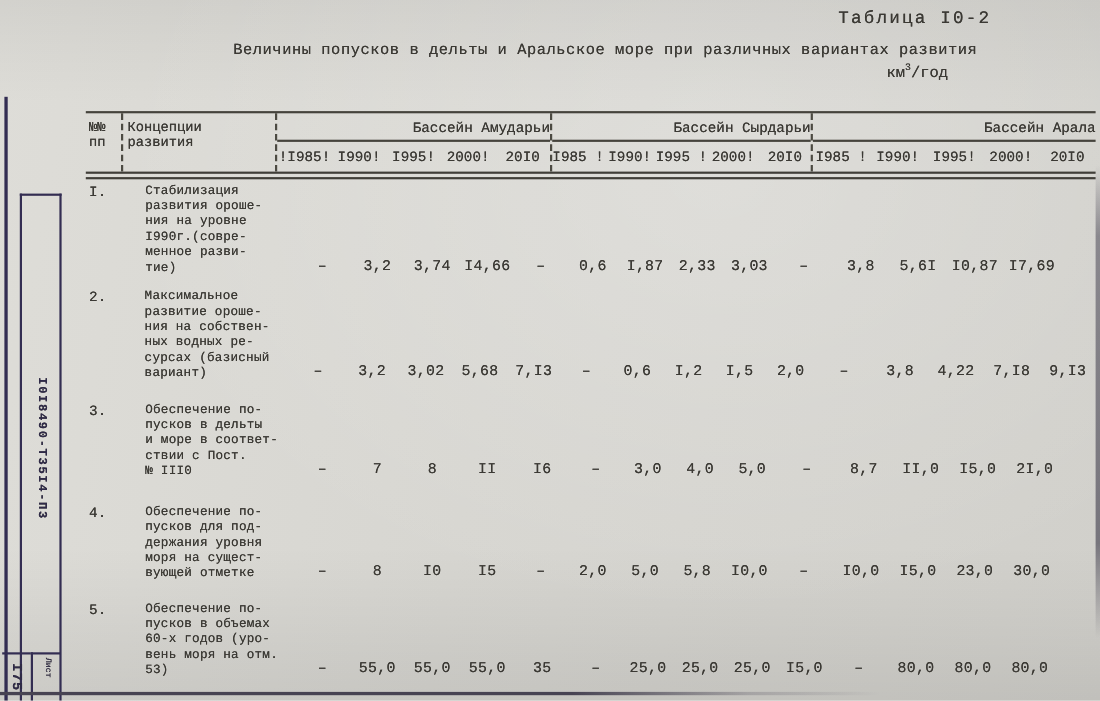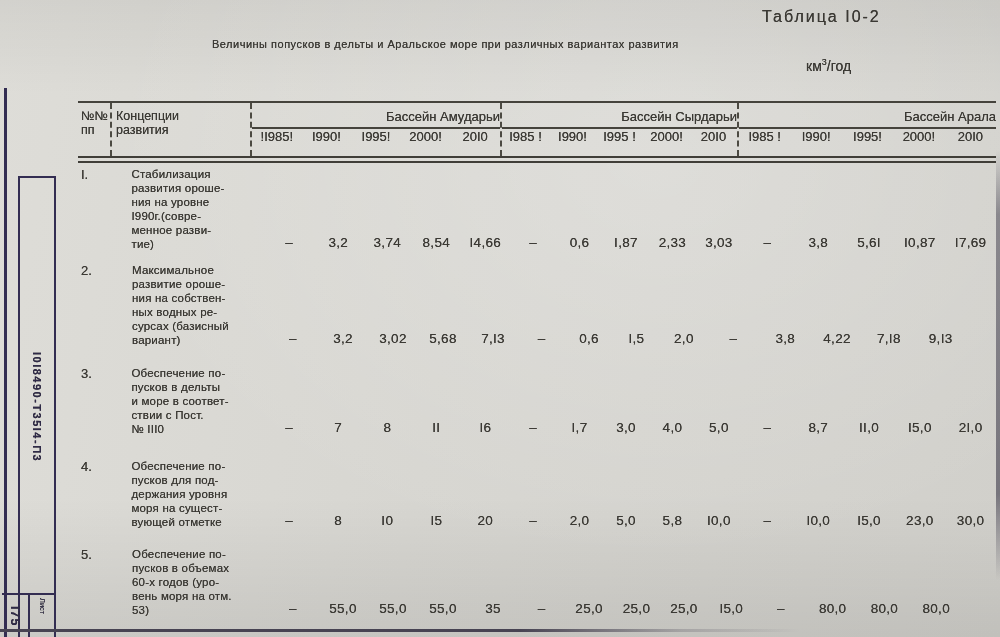--- a/index.html
+++ b/index.html
@@ -2,28 +2,28 @@
 <html><head>
 <meta charset="utf-8">
 <style>
   html,body{margin:0;padding:0;}
   #page{
     position:relative; width:1000px; height:637px; overflow:hidden;
     background:
       radial-gradient(ellipse at 65% 25%, rgba(255,255,255,0.22), rgba(255,255,255,0) 60%),
       linear-gradient(to bottom, rgba(0,0,0,0.05), rgba(0,0,0,0) 15%, rgba(0,0,0,0) 78%, rgba(0,0,0,0.08)),
       linear-gradient(100deg, #deddd8 0%, #d7d6d1 45%, #d1d0cb 100%);
-    font-family:Liberation Sans, sans-serif;
+    font-family:Liberation Mono, monospace;
     color:#3b3934;
     text-shadow:0 0 0.5px rgba(45,43,38,0.85);
   }
   .abs{position:absolute;}
   
   #table-label{left:762px; top:8px; font-size:16px; letter-spacing:2px;}
-  #doc-title{left:212px; top:38px; font-size:11px; letter-spacing:0.5px;}
+  #doc-title{left:212px; top:38px; font-size:14px; letter-spacing:0.5px;}
   #units{left:806px; top:57px; font-size:14px;}
   #units sup{font-size:9px;}
   
   .frame{background:#332d52;}
   #edge-line{left:4px; top:88px; width:3px; height:549px;}
   #stamp-box{left:18px; top:176px; width:38px; height:461px;
     border:2.5px solid #332d52; border-bottom:none; box-sizing:border-box;
     display:flex; align-items:center; justify-content:center;}
   .vtext{writing-mode:vertical-rl; white-space:nowrap; color:#2f2a48;}
   #stamp-code{font-size:11px; letter-spacing:1.5px; font-weight:bold;}
@@ -42,21 +42,21 @@
   
   #tbl{left:78px; top:101px; width:918px; border-top:2.5px solid #45433c; box-sizing:border-box;}
   .hdr{display:flex; width:918px;}
   .sec{box-sizing:border-box;}
   .sep{border-left:2px dashed #4c4a42;}
   .hnum{width:32px; padding:6px 0 0 3px; font-size:12.5px; line-height:14px; white-space:pre-line;}
   .hconcept{width:140px; padding:6px 0 0 4px; font-size:12.5px; line-height:14px; white-space:pre-line;}
   .grp1{width:250px;} .grp2{width:237px;} .grp3{width:259px;}
   .gtitle{height:26px; box-sizing:border-box; border-bottom:2px solid #45433c;
     text-align:right; padding-top:6px; font-size:13px;}
-  .gyears{height:27px; display:flex; align-items:flex-start; font-size:13px;}
+  .gyears{height:27px; display:flex; align-items:center; font-size:13px;}
   .gyears span{flex:1; text-align:center; white-space:pre;}
   #dbl-rule{height:3px; border-top:2px solid #403e38; border-bottom:2px solid #403e38;}
   
   .row{display:flex; width:918px; box-sizing:border-box; padding-top:4px;}
   .cell{box-sizing:border-box;}
   .cnum{width:32px; padding-left:3px; font-size:13px;}
   .cconcept{width:140px; padding-left:4px; font-size:11.5px; line-height:14px;
     letter-spacing:0.2px; white-space:pre-line;margin-left:18px;}
   .val{display:flex; align-items:flex-end; justify-content:center;
     font-size:13.5px; letter-spacing:0.3px; padding-bottom:var(--pb);}
@@ -129,21 +129,20 @@
       <div class="cell cnum">I.</div>
       <div class="cell cconcept">Стабилизация
 развития ороше-
 ния на уровне
 I990г.(совре-
 менное разви-
 тие)</div>
       <div class="cell val vA">–</div>
       <div class="cell val vA">3,2</div>
       <div class="cell val vA">3,74</div>
-      <div class="cell val vA">8,54</div>
       <div class="cell val vA">I4,66</div>
       <div class="cell val vS">–</div>
       <div class="cell val vS">0,6</div>
       <div class="cell val vS">I,87</div>
       <div class="cell val vS">2,33</div>
       <div class="cell val vS">3,03</div>
       <div class="cell val vL">–</div>
       <div class="cell val vL">3,8</div>
       <div class="cell val vL">5,6I</div>
       <div class="cell val vL">I0,87</div>
@@ -158,20 +157,21 @@
 ных водных ре-
 сурсах (базисный
 вариант)</div>
       <div class="cell val vA">–</div>
       <div class="cell val vA">3,2</div>
       <div class="cell val vA">3,02</div>
       <div class="cell val vA">5,68</div>
       <div class="cell val vA">7,I3</div>
       <div class="cell val vS">–</div>
       <div class="cell val vS">0,6</div>
+      <div class="cell val vS">I,2</div>
       <div class="cell val vS">I,5</div>
       <div class="cell val vS">2,0</div>
       <div class="cell val vL">–</div>
       <div class="cell val vL">3,8</div>
       <div class="cell val vL">4,22</div>
       <div class="cell val vL">7,I8</div>
       <div class="cell val vL">9,I3</div>
     </div>
 
     <div class="row" style="min-height:93px;--pb:20px">
@@ -180,21 +180,20 @@
 пусков в дельты
 и море в соответ-
 ствии с Пост.
 № III0</div>
       <div class="cell val vA">–</div>
       <div class="cell val vA">7</div>
       <div class="cell val vA">8</div>
       <div class="cell val vA">II</div>
       <div class="cell val vA">I6</div>
       <div class="cell val vS">–</div>
-      <div class="cell val vS">I,7</div>
       <div class="cell val vS">3,0</div>
       <div class="cell val vS">4,0</div>
       <div class="cell val vS">5,0</div>
       <div class="cell val vL">–</div>
       <div class="cell val vL">8,7</div>
       <div class="cell val vL">II,0</div>
       <div class="cell val vL">I5,0</div>
       <div class="cell val vL">2I,0</div>
     </div>
 
@@ -202,21 +201,20 @@
       <div class="cell cnum">4.</div>
       <div class="cell cconcept">Обеспечение по-
 пусков для под-
 держания уровня
 моря на сущест-
 вующей отметке</div>
       <div class="cell val vA">–</div>
       <div class="cell val vA">8</div>
       <div class="cell val vA">I0</div>
       <div class="cell val vA">I5</div>
-      <div class="cell val vA">20</div>
       <div class="cell val vS">–</div>
       <div class="cell val vS">2,0</div>
       <div class="cell val vS">5,0</div>
       <div class="cell val vS">5,8</div>
       <div class="cell val vS">I0,0</div>
       <div class="cell val vL">–</div>
       <div class="cell val vL">I0,0</div>
       <div class="cell val vL">I5,0</div>
       <div class="cell val vL">23,0</div>
       <div class="cell val vL">30,0</div>

